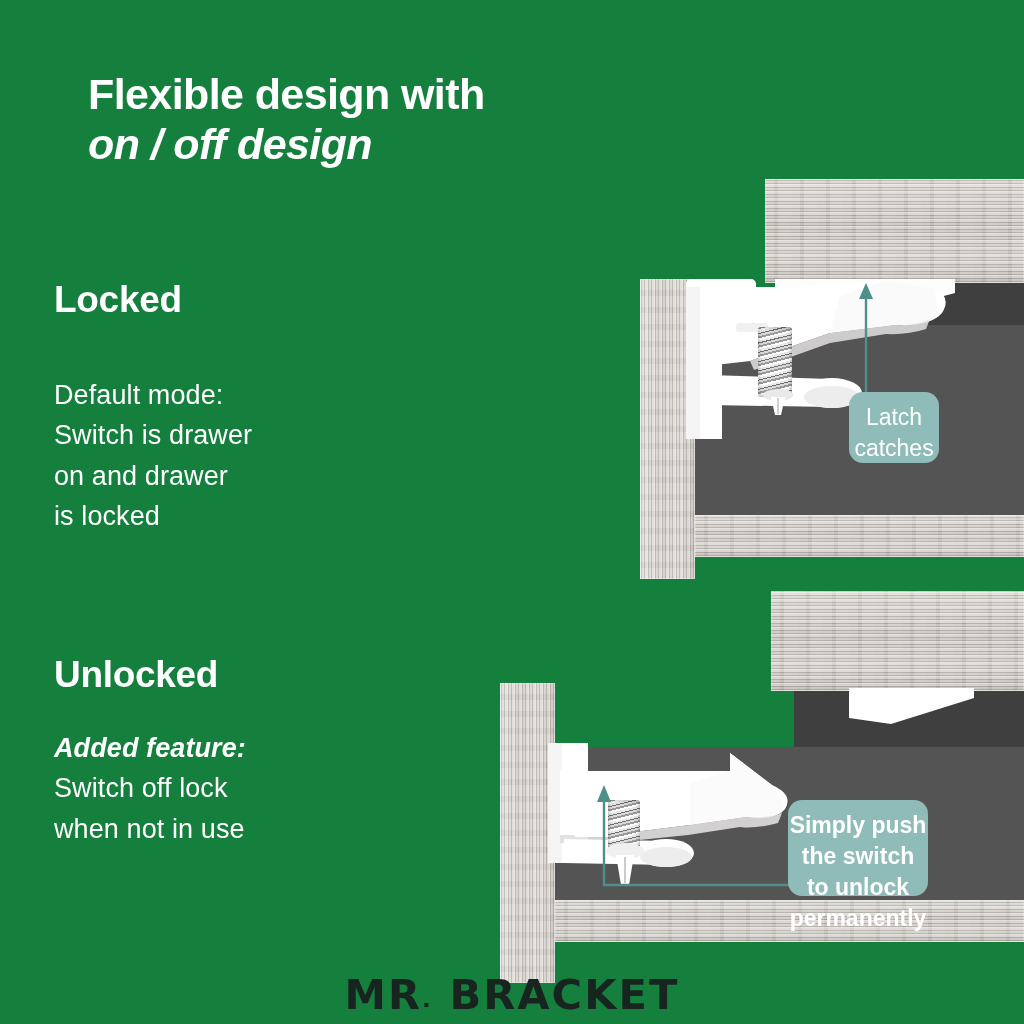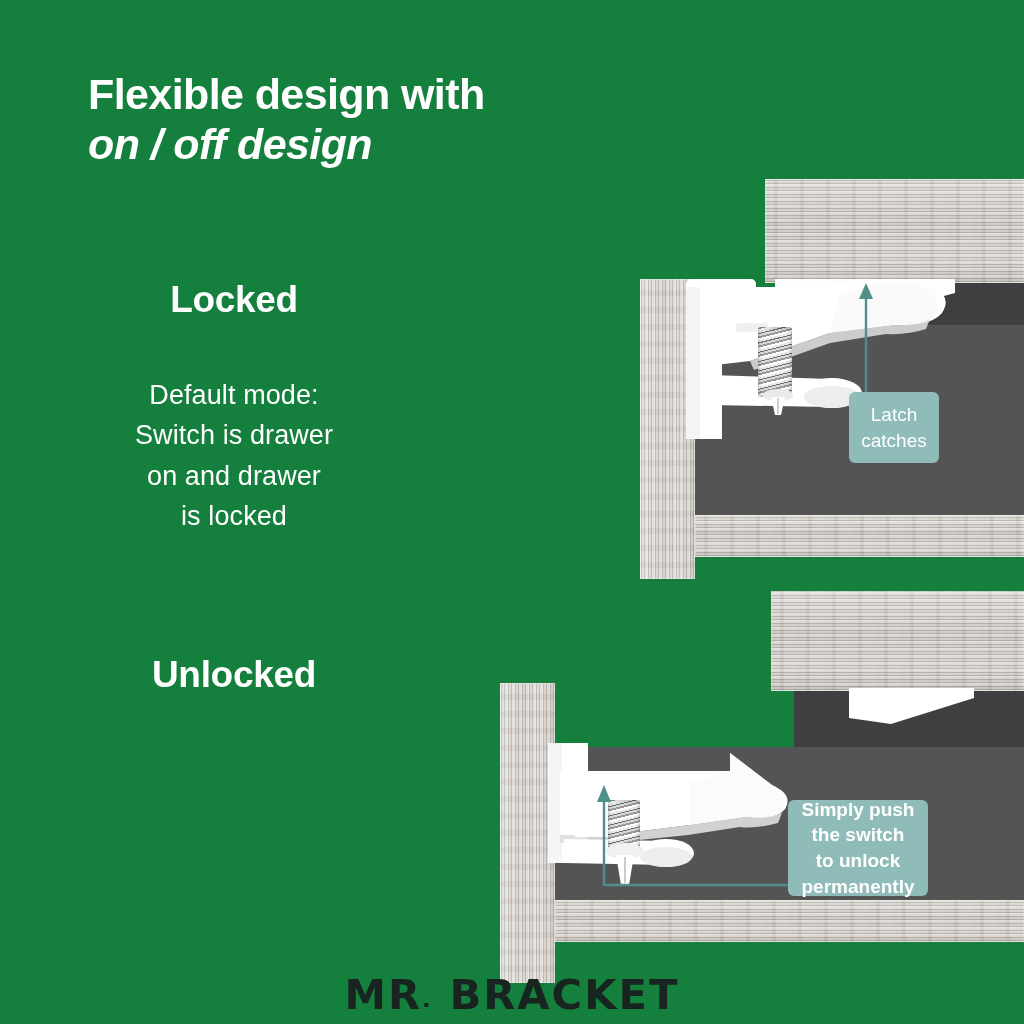--- a/index.html
+++ b/index.html
@@ -17,21 +17,21 @@
   .headline .l1{
     font-size:43px;font-weight:700;color:#ffffff;line-height:1.12;
     letter-spacing:-0.6px;white-space:nowrap;
   }
   .headline .l2{
     font-size:43px;font-weight:700;font-style:italic;color:#ffffff;
     line-height:1.12;letter-spacing:-0.6px;white-space:nowrap;margin-top:2px;
   }
 
   
-  .state-block{position:absolute;text-align:center;width:360px;left:54px;}
+  .state-block{position:absolute;width:360px;left:54px;}
   .state-title{
     font-size:37px;font-weight:700;color:#ffffff;letter-spacing:-0.3px;
     line-height:1.1;
   }
   .state-body{
     font-size:27px;font-weight:400;color:#ffffff;line-height:1.5;
     letter-spacing:0.1px;
   }
   .state-body .lead{font-weight:700;font-style:italic;display:block;}
 
@@ -88,26 +88,26 @@
         #6f6f6f 6px,#6f6f6f 7px,
         #e8e8e8 7px,#e8e8e8 9px);
     border-radius:3px;
     box-shadow:inset 0 0 5px rgba(0,0,0,.35);
   }
 
   
   .callout{
     position:absolute;
     background:#8fbcb8;
-    border-radius:6px;
+    border-radius:14px;
     color:#ffffff;
-    font-size:19px;
+    font-size:23px;
     line-height:1.35;
     text-align:center;
-    display:flex;align-items:center;justify-content:center;
+    display:flex;align-items:flex-start;justify-content:center;
     padding:10px 12px;
     box-sizing:border-box;
   }
 
   
   .arrow-svg{position:absolute;overflow:visible;}
 
   
   #logo{
     position:absolute;left:0;right:0;bottom:6px;text-align:center;
@@ -236,20 +236,25 @@
     <div class="state-body">
       <span>Default mode:</span><br>
       <span>Switch is drawer</span><br>
       <span>on and drawer</span><br>
       <span>is locked</span>
     </div>
   </div>
 
   <div class="state-block" id="unlocked-block">
     <div class="state-title">Unlocked</div>
+    <div class="state-body">
+      <span class="lead">Added feature:</span>
+      <span>Switch off lock</span><br>
+      <span>when not in use</span>
+    </div>
   </div>
 
   <div id="logo" style="color: rgb(23, 36, 31);">
     <span>MR</span><span class="dot">.</span>
     <span>BRACKET</span>
   </div>
 
 </div>
 
 </body></html>

